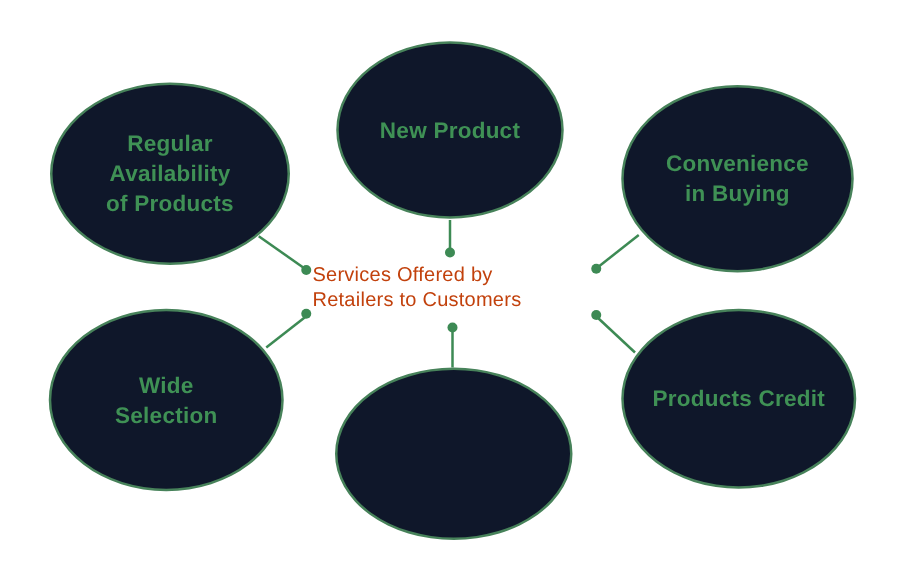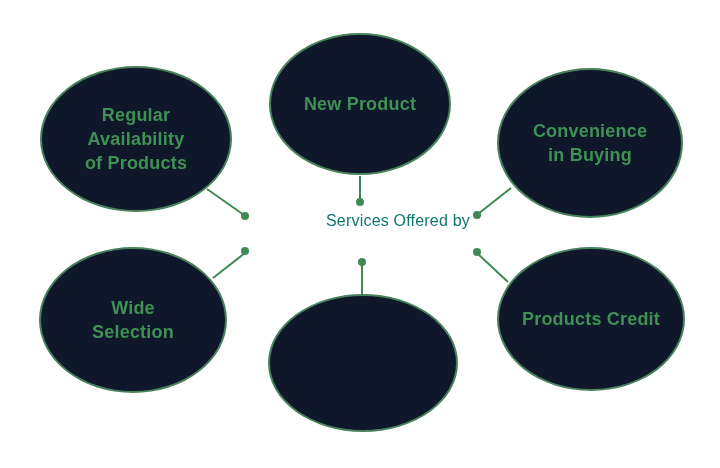--- a/index.html
+++ b/index.html
@@ -41,22 +41,22 @@
     letter-spacing: 0.2px;
   }
   .node-label span {
     display: block;
   }
   .center-label {
     position: absolute;
     left: 250px;
     top: 211px;
     width: 220px;
-    text-align: right;
-    color: #0f766e;
+    text-align: left;
+    color: #c2410c;
     font-size: 16px;
     line-height: 20px;
     font-weight: normal;
     letter-spacing: 0.2px;
   }
   .center-label span {
     display: block;
   }
   
   .node-top-left      { left: 40px;  top: 66px;  width: 192px; height: 146px; justify-content: center; }
@@ -132,15 +132,16 @@
   </div>
 
   <div class="node node-bottom-right">
     <div class="node-label">
       <span>Products Credit</span>
     </div>
   </div>
 
   <div class="center-label">
     <span>Services Offered by</span>
+    <span>Retailers to Customers</span>
   </div>
 
 </div>
 
 </body></html>

